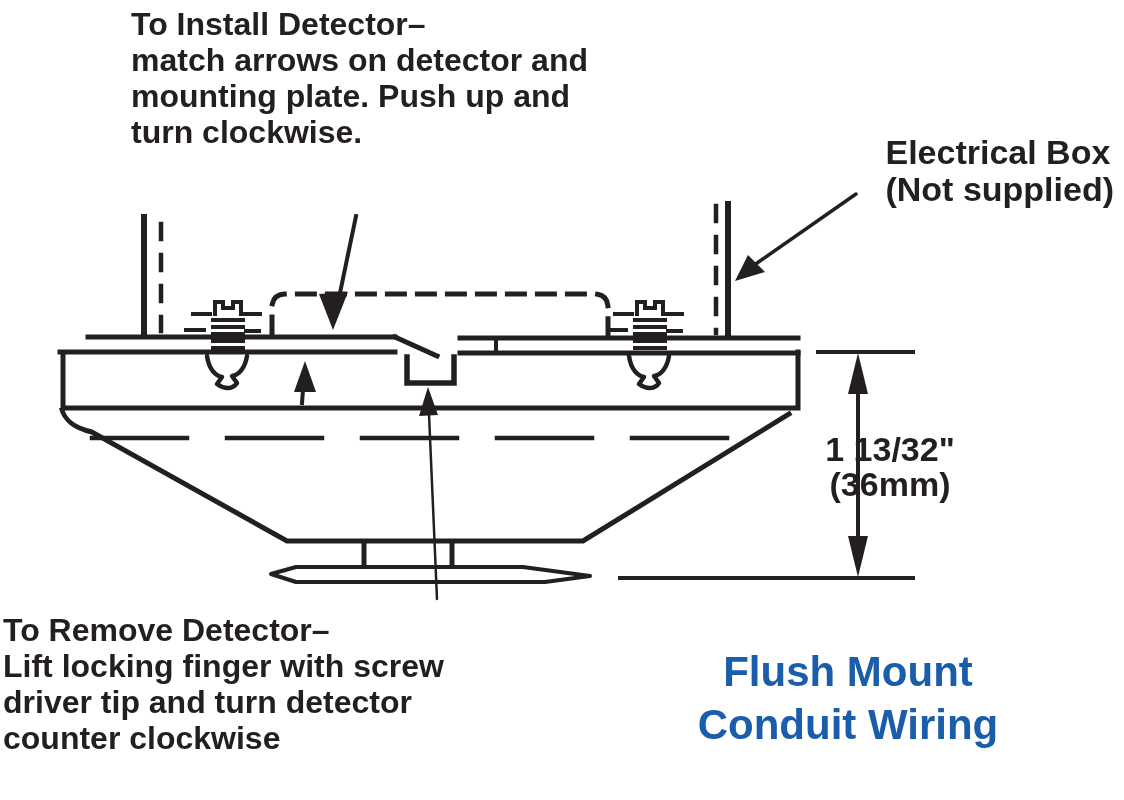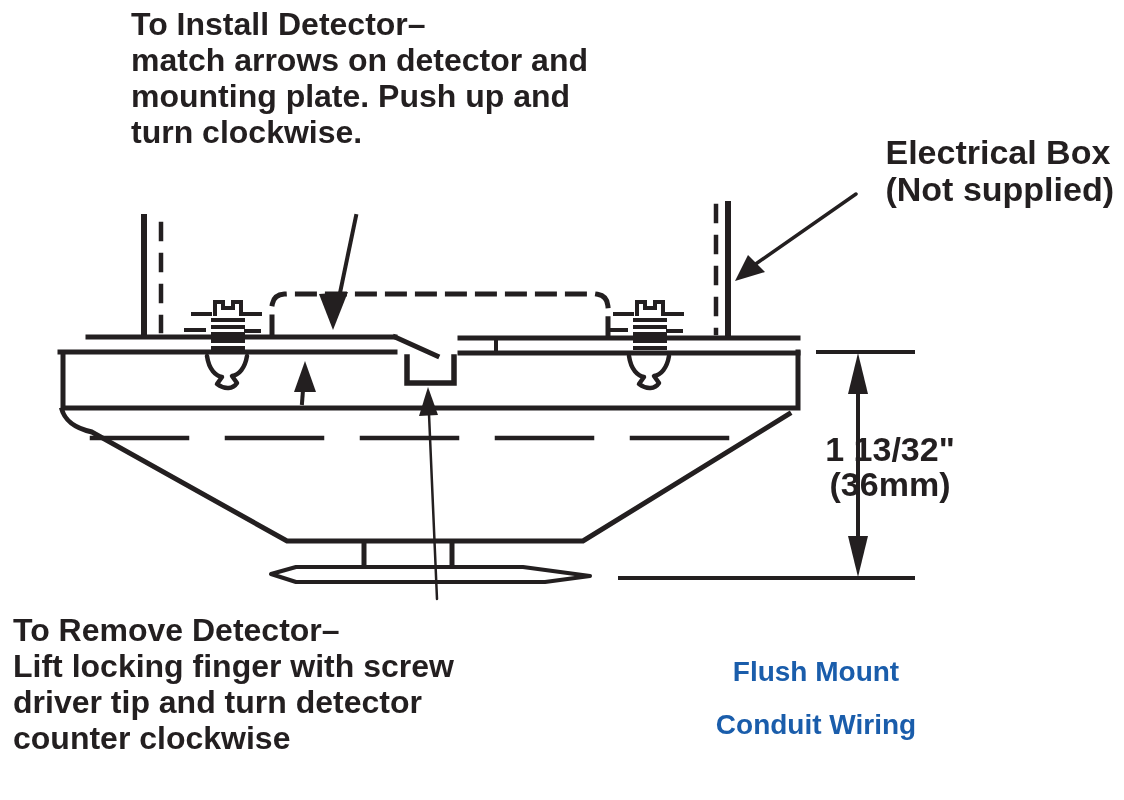--- a/index.html
+++ b/index.html
@@ -20,24 +20,24 @@
   .note{
     position:absolute;
     font-weight:bold;
     color:var(--ink);
     white-space:pre-line;
     letter-spacing:0px;
   }
   .note-install{left:131px;top:6px;font-size:32px;line-height:36px;}
   .note-ebox{right:10px;top:134px;font-size:34px;line-height:37px;}
   .note-dim{left:790px;top:432px;width:200px;font-size:34px;line-height:35px;text-align:center;}
-  .note-remove{left:13px;top:612px;font-size:32px;line-height:36px;}
+  .note-remove{left:3px;top:612px;font-size:32px;line-height:36px;}
   .note-caption{
-    left:636px;top:645px;width:360px;
-    font-size:28px;line-height:53px;text-align:center;
+    left:668px;top:645px;width:360px;
+    font-size:42px;line-height:53px;text-align:center;
     color:var(--caption);
   }
   
   .s{stroke:var(--ink);fill:none;stroke-width:5;stroke-linecap:square;}
   .s4{stroke:var(--ink);fill:none;stroke-width:4;stroke-linecap:square;}
   .s6{stroke:var(--ink);fill:none;stroke-width:6;stroke-linecap:square;}
   .thin{stroke:var(--ink);fill:none;stroke-width:2.5;stroke-linecap:round;}
   .med{stroke:var(--ink);fill:none;stroke-width:3.5;stroke-linecap:round;}
   .dashC{stroke-dasharray:15 16;stroke-width:4.5;}
   .dashB{stroke-dasharray:17 13;}

